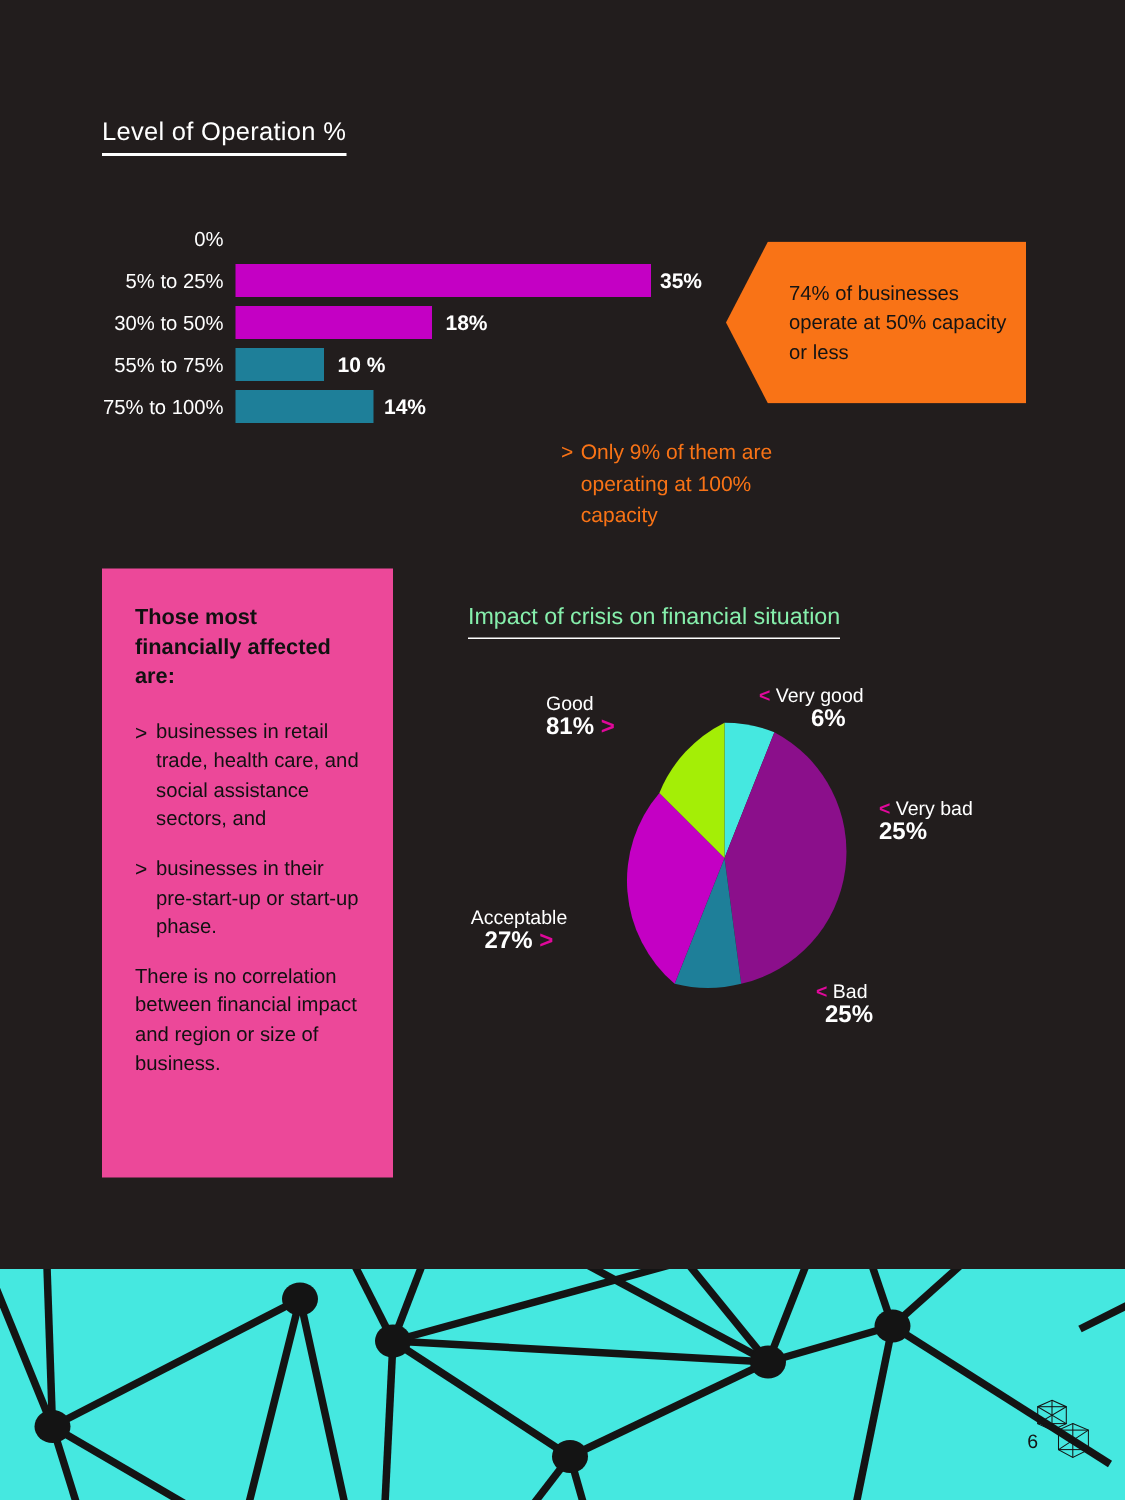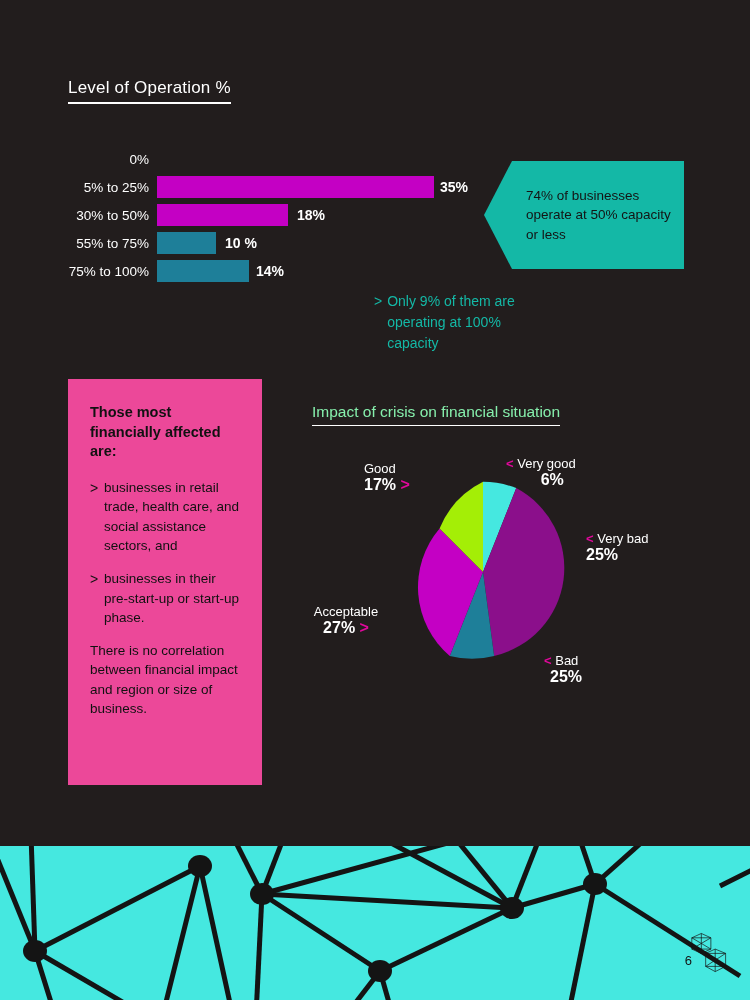--- a/index.html
+++ b/index.html
@@ -28,33 +28,33 @@
   .bar-track { position:relative; flex:1; height:22px; }
   .bar-fill { height:22px; display:block; }
   .bar-val {
     position:absolute; top:50%; transform:translateY(-50%);
     font-size:14px; font-weight:bold; color:#ffffff; white-space:nowrap;
   }
 
   
   #green-callout {
     position:absolute; left:484px; top:161px; width:200px; height:108px;
-    background:#14b8a6;
+    background:#f97316;
     clip-path: polygon(14% 0%, 100% 0%, 100% 100%, 14% 100%, 0% 50%);
     display:flex; align-items:center;
   }
   #green-callout-text {
     padding-left:42px; padding-right:10px;
     font-size:13.5px; line-height:1.42; color:#141414; font-weight:500;
   }
 
   
   #teal-note {
     position:absolute; left:374px; top:291px; width:200px;
-    font-size:14px; line-height:1.5; color:#14b8a6;
+    font-size:14px; line-height:1.5; color:#f97316;
   }
   #teal-note .chev { margin-right:5px; }
   #teal-note .body { display:inline-block; vertical-align:top; width:168px; }
 
   
   #white-panel {
     position:absolute; left:68px; top:379px; width:194px; height:406px;
     background:#ec4899; padding:24px 20px 10px 22px;
   }
   #panel-heading {
@@ -190,21 +190,21 @@
   <span class="pl-val">25%</span>
 </div>
 
 <div class="pie-label" id="lbl-acceptable">
   <span class="pl-name">Acceptable</span>
   <span class="pl-val"><span>27%</span> <span class="pl-arrow">&gt;</span></span>
 </div>
 
 <div class="pie-label" id="lbl-good">
   <span class="pl-name">Good</span>
-  <span class="pl-val"><span>17%</span> <span class="pl-arrow">&gt;</span></span>
+  <span class="pl-val"><span>81%</span> <span class="pl-arrow">&gt;</span></span>
 </div>
 
 <div id="network-band">
   <svg width="750" height="154" viewBox="0 0 750 154">
     <g stroke="#141414" stroke-width="5" fill="none">
       <line x1="-20" y1="-30" x2="35" y2="105"></line>
       <line x1="30" y1="-40" x2="35" y2="105"></line>
       <line x1="35" y1="105" x2="200" y2="20"></line>
       <line x1="35" y1="105" x2="155" y2="175"></line>
       <line x1="35" y1="105" x2="60" y2="185"></line>

